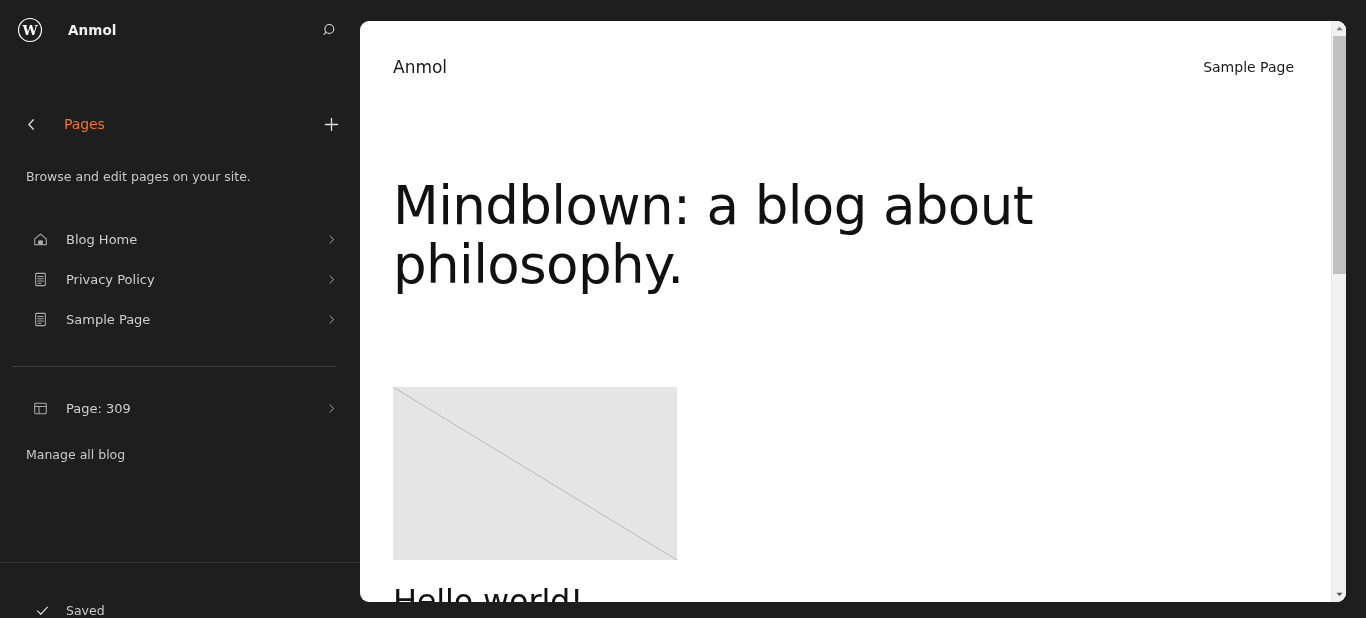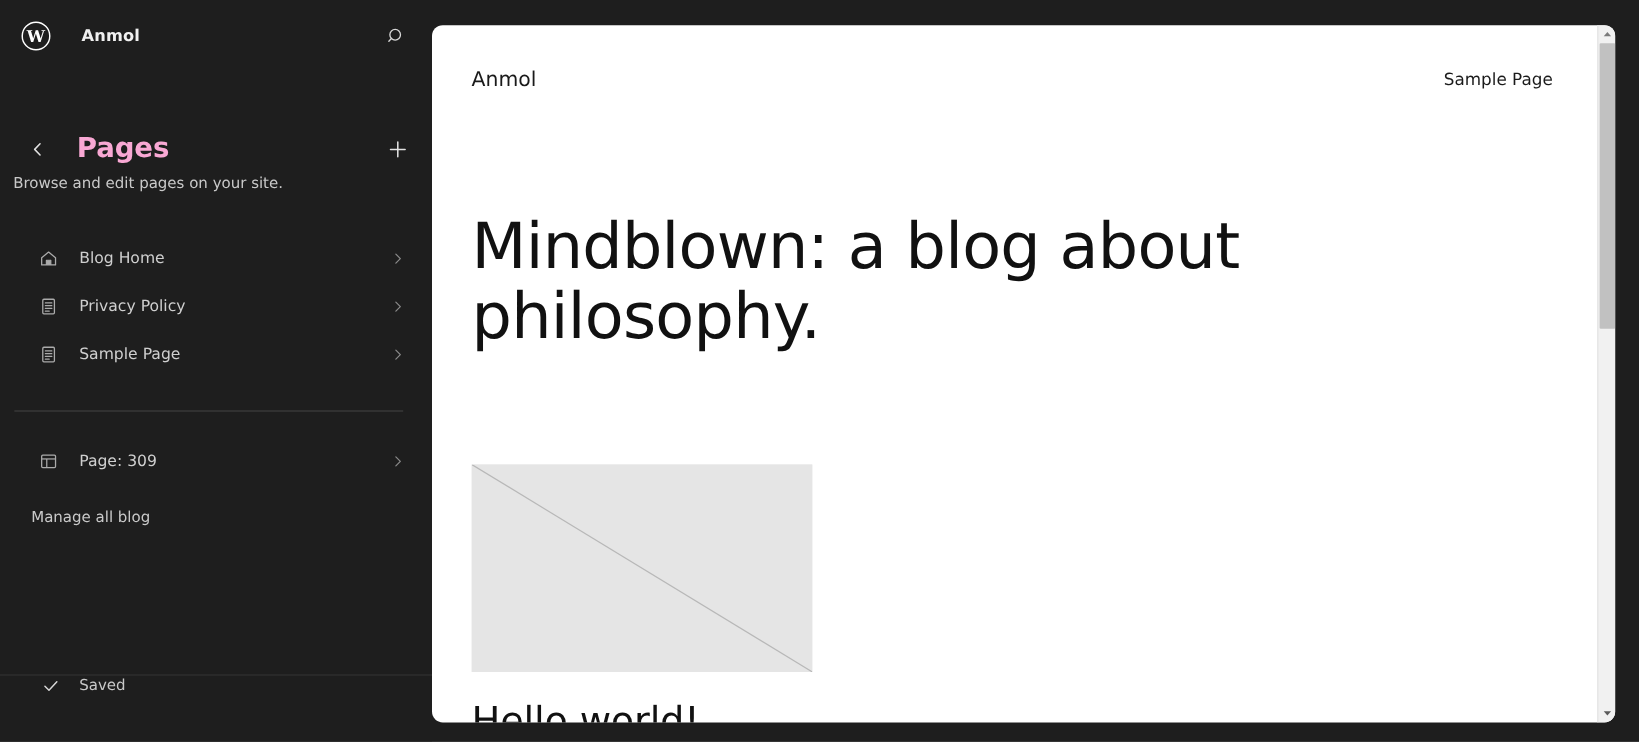--- a/index.html
+++ b/index.html
@@ -77,41 +77,42 @@
     width: 26px;
     height: 26px;
     display: flex;
     align-items: center;
     justify-content: center;
     cursor: pointer;
     flex: 0 0 26px;
   }
 
   .pages-title {
-    font-size: 23px;
-    font-weight: 700;
-    color: #f9a8d4;
+    font-size: 14px;
+    font-weight: 400;
+    color: #f97316;
     margin-left: 20px;
     letter-spacing: -0.1px;
   }
 
   .add-btn {
     margin-left: auto;
     width: 30px;
     height: 30px;
     display: flex;
     align-items: center;
     justify-content: center;
     cursor: pointer;
   }
 
   .pages-desc {
     font-size: 12.5px;
     color: #c9c9c9;
-    padding: 0 24px 0 11px;
+    padding: 0 24px 0 26px;
+    margin-top: 24px;
     line-height: 1.4;
   }
 
   
   .nav-list {
     margin-top: 34px;
     padding: 0 12px;
     list-style: none;
   }
 
@@ -176,21 +177,21 @@
 
   
   .saved-bar {
     position: absolute;
     left: 0;
     bottom: 0;
     width: 360px;
     height: 56px;
     border-top: 1px solid #333333;
     display: flex;
-    align-items: flex-start;
+    align-items: flex-end;
     padding-left: 34px;
     cursor: pointer;
   }
 
   .check-icon {
     width: 16px;
     height: 16px;
     display: flex;
     align-items: center;
     justify-content: center;

